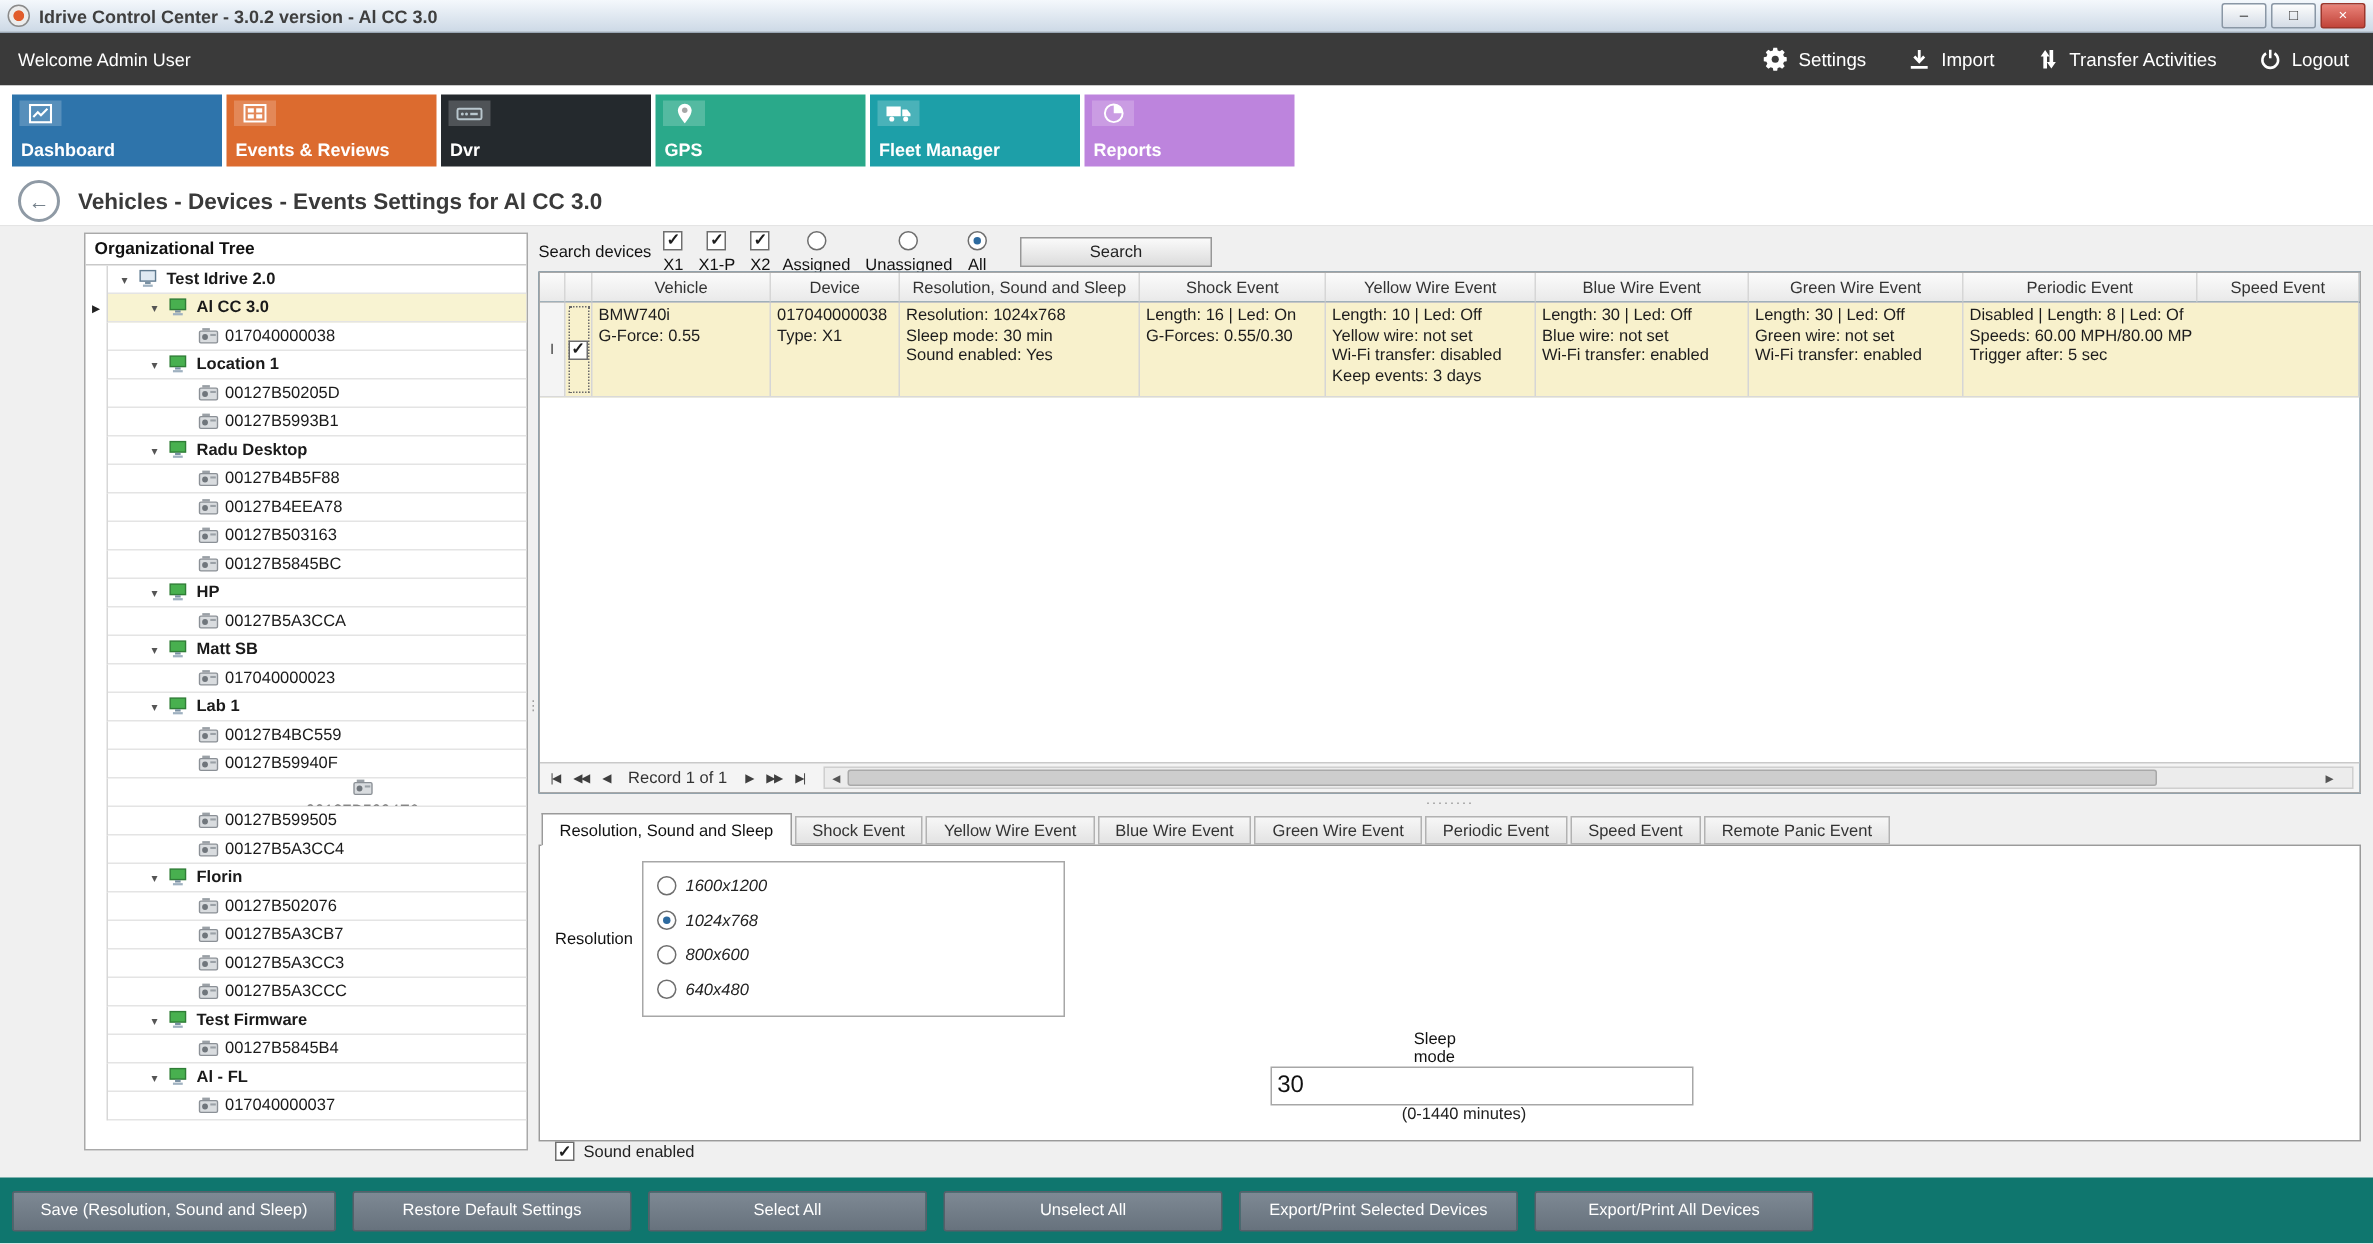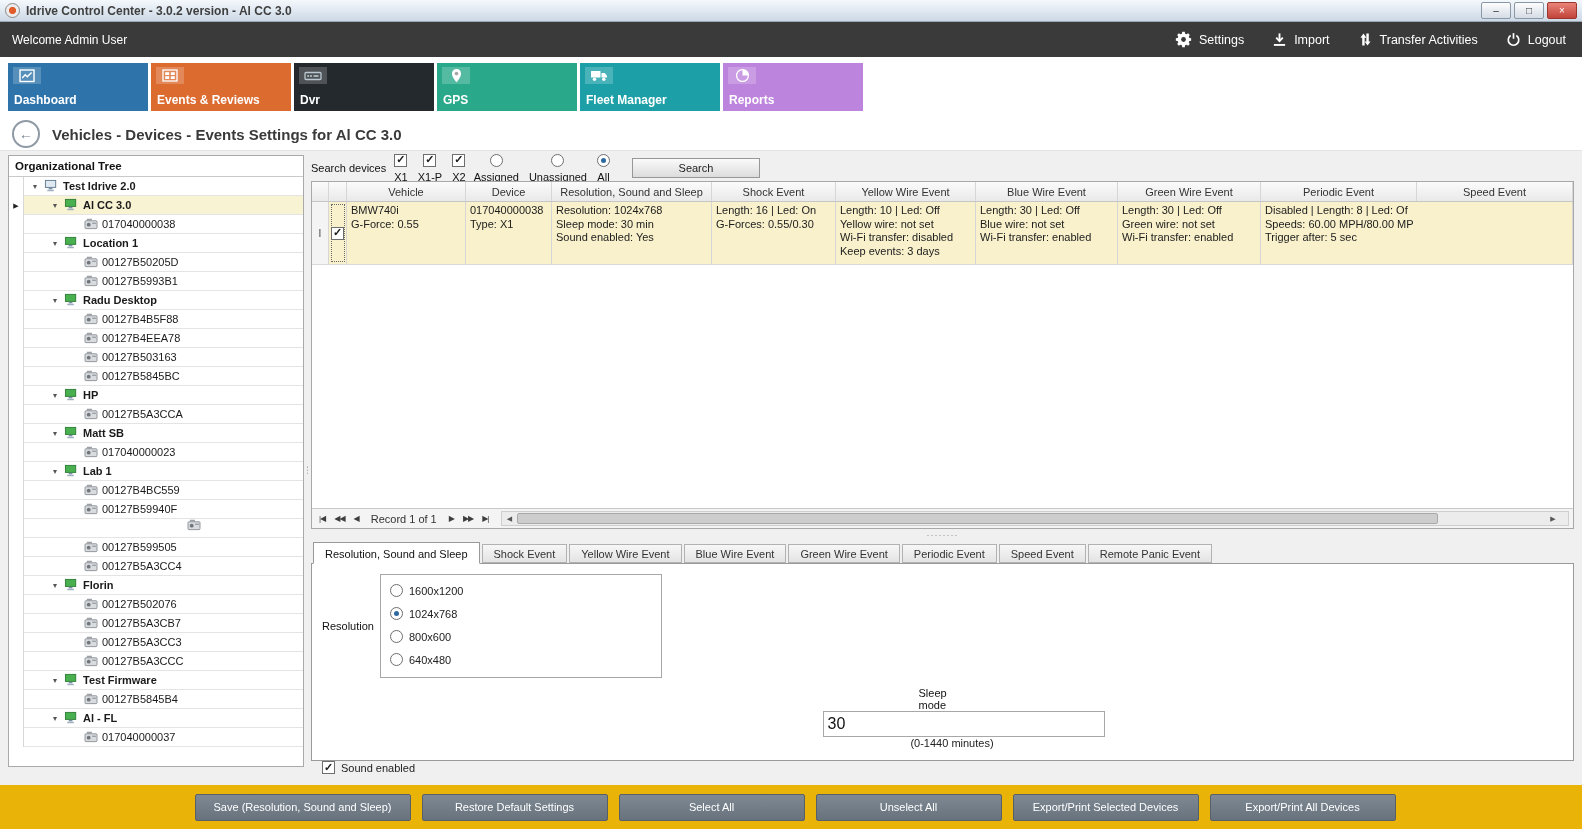--- a/index.html
+++ b/index.html
@@ -29,21 +29,21 @@
   .tile-chip svg{display:block;}
   .tile-label{position:absolute;left:6px;bottom:4px;font-weight:bold;font-size:12px;white-space:nowrap;}
 
   
   .crumb{height:32px;border-bottom:1px solid #e4e4e4;background:#fff;display:flex;align-items:center;gap:12px;padding-left:12px;}
   .back-btn{width:24px;height:24px;border-radius:50%;border:2px solid #8f9aa5;color:#76828c;background:#fff;display:flex;align-items:center;justify-content:center;font-size:14px;font-weight:bold;cursor:pointer;flex:none;line-height:1;}
   .crumb-title{font-size:15px;color:#3a3a3a;font-weight:600;}
 
   
   .main{height:634px;display:flex;padding:4px 0 0 8px;box-sizing:border-box;background:#f0f0f0;}
-  .tree-panel{width:296px;height:612px;flex:none;background:#fff;border:1px solid #a9a9a9;display:flex;flex-direction:column;box-sizing:border-box;}
+  .tree-panel{width:296px;height:612px;flex:none;background:#fff;border:1px solid #a9a9a9;display:flex;flex-direction:column;box-sizing:border-box;margin-left:48px;}
   .tree-head{height:20px;line-height:20px;padding-left:6px;font-weight:bold;font-size:11.5px;border-bottom:1px solid #c9c9c9;color:#111;}
   .tree-body{flex:1;overflow:hidden;}
   .tree-row{height:19px;display:flex;align-items:stretch;}
   .tree-gutter{width:14px;flex:none;border-right:1px solid #d7d7d7;display:flex;align-items:center;justify-content:center;font-size:7px;color:#222;}
   .tree-cont{flex:1;display:flex;align-items:center;gap:4px;border-bottom:1px solid #e4e4e4;overflow:hidden;}
   .tree-row.selected .tree-cont{background:#f8f3d2;}
   .twisty{width:10px;color:#555;font-size:8px;flex:none;text-align:center;}
   .tree-ico{display:flex;flex:none;}
   .tree-ico svg{display:block;}
   .tree-label{font-size:11px;color:#1a1a1a;white-space:nowrap;}
@@ -90,28 +90,28 @@
 
   
   .tabstrip{height:22px;display:flex;align-items:flex-end;gap:2px;padding-left:2px;position:relative;z-index:2;flex:none;}
   .tab{height:19px;line-height:19px;padding:0 11px;background:linear-gradient(#f7f7f7,#e3e3e3);border:1px solid #b2b2b2;font-size:11px;color:#333;white-space:nowrap;cursor:pointer;box-sizing:border-box;}
   .tab.active{height:22px;line-height:22px;background:#fff;border-color:#9a9a9a;border-bottom:1px solid #fff;margin-bottom:-1px;color:#111;}
   .tab-panel{height:198px;background:#fff;border:1px solid #9a9a9a;box-sizing:border-box;padding:10px 0 0 10px;flex:none;}
 
   .res-group{display:flex;align-items:center;}
   .fld-label{width:58px;flex:none;font-size:11px;color:#111;}
   .res-box{width:282px;height:104px;border:1px solid #a7a7a7;box-sizing:border-box;padding:9px 9px;display:flex;flex-direction:column;gap:10px;}
-  .radio-row{display:flex;align-items:center;gap:6px;font-size:11px;cursor:pointer;}
+  .radio-row{display:flex;align-items:center;gap:6px;font-size:11px;cursor:pointer;font-style:italic;}
   .sleep-row{display:flex;align-items:center;margin-top:9px;font-size:11px;flex-direction:column;}
   .sleep-input{width:282px;height:18px;border:1px solid #a7a7a7;box-sizing:border-box;font-family:inherit;font-size:16px;padding:12px 4px;color:#111;margin-left:32px;}
   .hint{margin-left:9px;color:#222;}
   .sound-row{display:flex;align-items:center;gap:6px;margin-top:12px;font-size:11px;cursor:pointer;}
 
   
-  .bottom-bar{height:44px;background:#eab308;display:flex;align-items:center;gap:11px;padding-left:8px;justify-content:center;}
+  .bottom-bar{height:44px;background:#0f766e;display:flex;align-items:center;gap:11px;padding-left:8px;}
   .bb-btn{min-width:186px;height:27px;padding:0 15px;background:linear-gradient(#7e8994,#67727d);border:1px solid #575f69;border-radius:2px;color:#fff;font-family:inherit;font-size:11px;cursor:pointer;white-space:nowrap;}
   .bb-btn:first-child{min-width:216px;}
 </style>
 </head>
 <body>
 
 <div id="app">
 
   <div class="titlebar">
     <span class="app-icon"></span>

